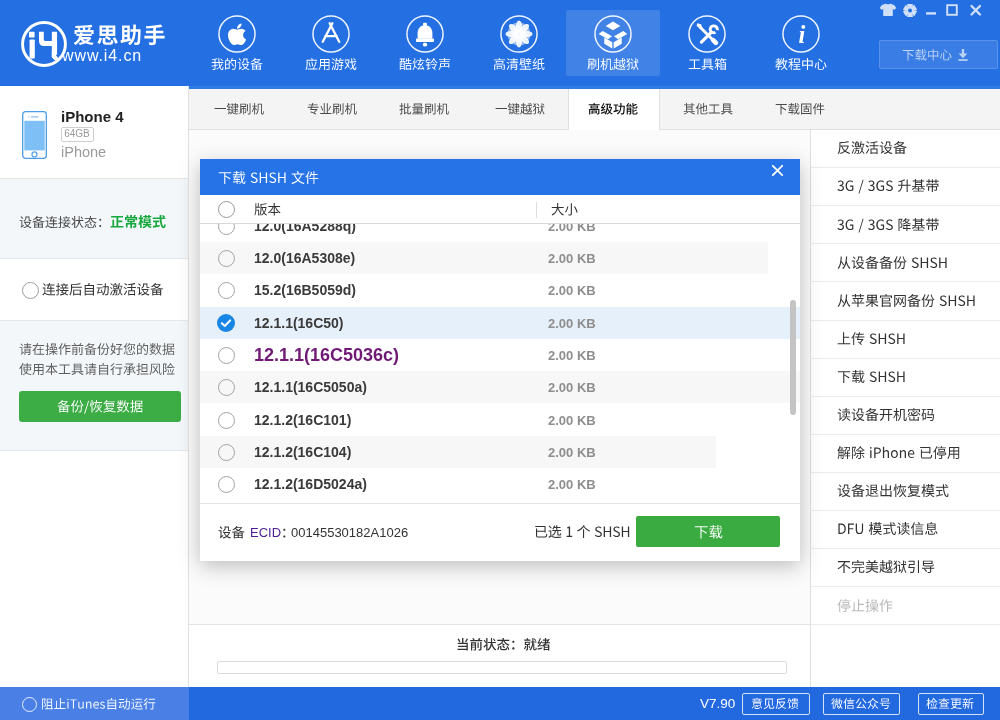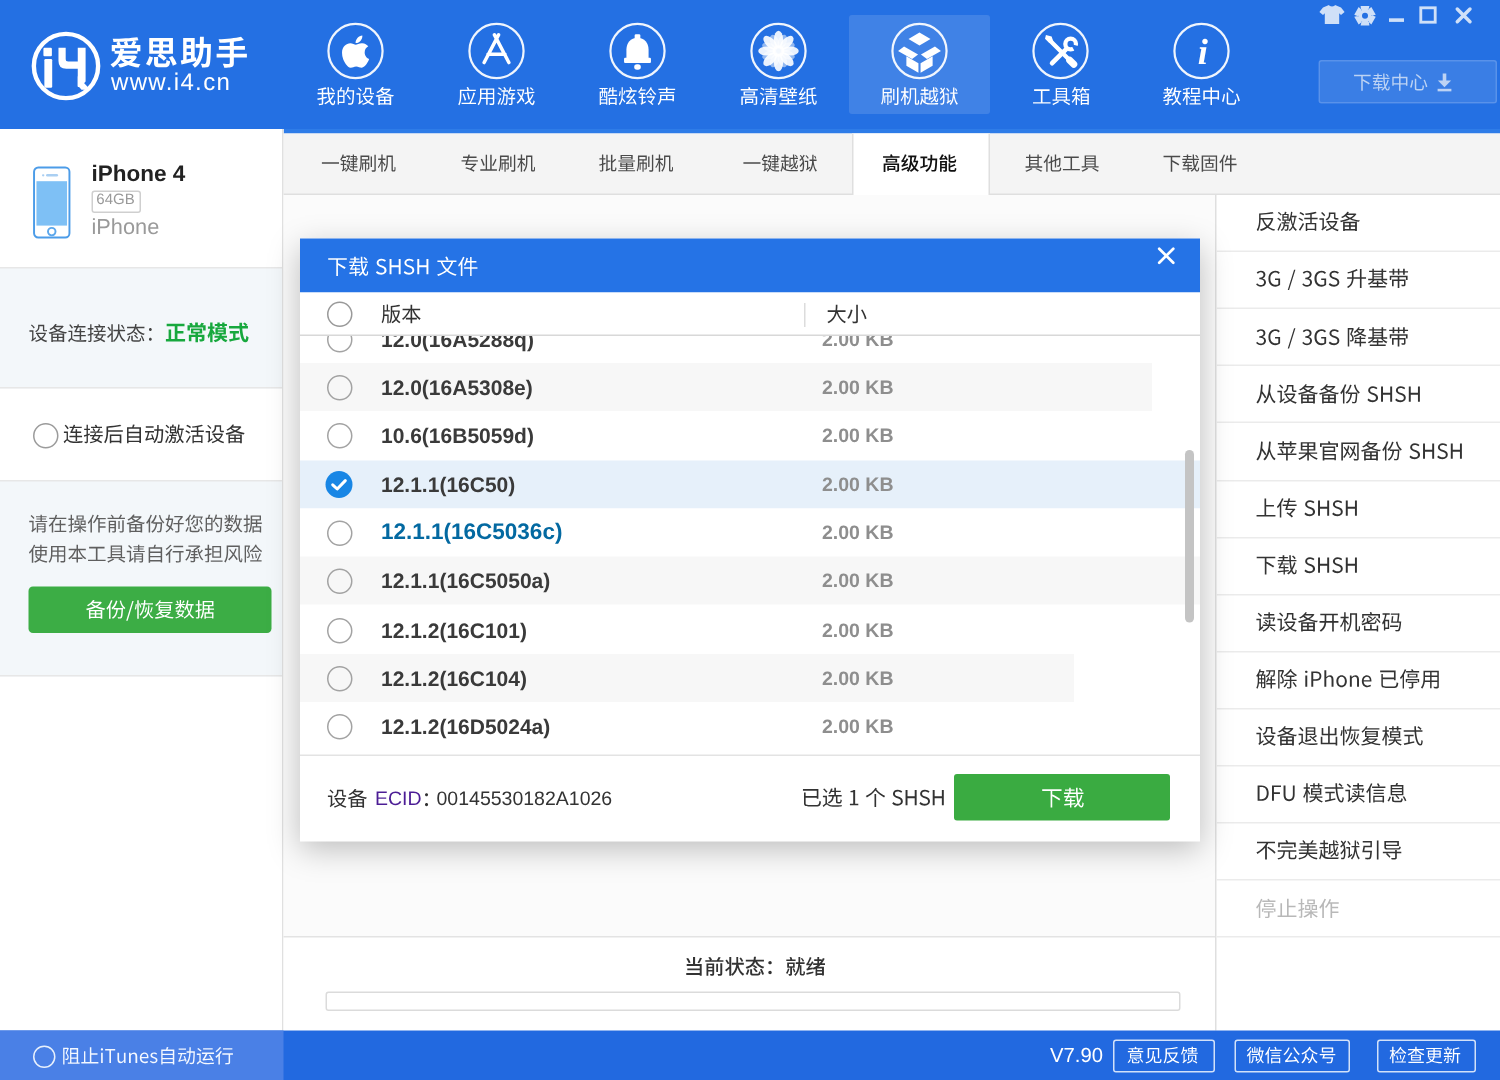--- a/index.html
+++ b/index.html
@@ -14,21 +14,21 @@
 <g fill="#fff">
 <rect x="7.6" y="10.4" width="5.4" height="5.4" rx="0.7"></rect>
 <rect x="8.2" y="17.6" width="5" height="18.2" rx="0.8"></rect>
 <path d="M17.2 10.4 h4.6 v7.2 q0 1.6 1.6 1.6 h6.1 v-8.8 h5 v21.5 l-3.2 3.5 h-1.8 v-11.6 h-7.3 q-5 0-5-5 z"></path>
 <path d="M29.5 28.6 l8 8.6 h-5.6 l-2.4 -2.7 z"></path>
 </g>
   </svg>
 <svg style="position:absolute;left:73.4px;top:22.6px;" width="96" height="26" viewBox="0 0 96 26">
     <path transform="translate(0,20.2)" d="M18.6 -18.4C14.3 -17.8 7.7 -17.4 2.1 -17.3C2.4 -16.7 2.6 -15.9 2.6 -15.2L5.9 -15.3L4.6 -14.7C4.8 -14.3 5 -13.7 5.2 -13.2H1.5V-9.1H3.4V-7.3H6.4C5.4 -4 3.6 -1.6 0.7 -0.2C1.2 0.3 2.1 1.3 2.4 1.8C4.6 0.5 6.3 -1.3 7.5 -3.5C8.2 -2.7 9 -2 10 -1.3C8.6 -0.9 7.1 -0.5 5.6 -0.3C6 0.2 6.6 1.2 6.8 1.8C8.8 1.5 10.8 0.9 12.5 0.1C14.5 0.9 16.8 1.5 19.4 1.8C19.6 1.2 20.2 0.1 20.7 -0.4C18.7 -0.6 16.7 -0.9 15 -1.5C16.4 -2.5 17.5 -3.7 18.3 -5.3L16.9 -6.2L16.5 -6.2H8.6L8.9 -7.3H18.7V-9.1H20.6V-13.2H16.7L18 -15.3L16 -15.9C17.2 -16 18.3 -16.1 19.3 -16.3ZM9.6 -15 10.2 -13.2H7.5C7.3 -13.8 6.9 -14.7 6.6 -15.3C8.1 -15.4 9.7 -15.4 11.2 -15.5ZM12.5 -13.2C12.3 -13.9 12 -14.8 11.7 -15.6C13 -15.6 14.4 -15.7 15.7 -15.9C15.4 -15 14.8 -14 14.4 -13.2ZM7.2 -10.8 6.9 -9.4H3.7V-11H18.3V-9.4H9.5L9.7 -10.5ZM9.9 -3.9H14.7C14 -3.3 13.3 -2.8 12.5 -2.4C11.5 -2.8 10.7 -3.3 9.9 -3.9Z M29.7 -5.2V-1.6C29.7 0.8 30.4 1.6 33.3 1.6C33.9 1.6 36.4 1.6 37 1.6C39.3 1.6 40.1 0.8 40.4 -2.4C39.7 -2.6 38.5 -2.9 38 -3.4C37.9 -1.1 37.7 -0.8 36.8 -0.8C36.2 -0.8 34.1 -0.8 33.6 -0.8C32.6 -0.8 32.4 -0.9 32.4 -1.6V-5.2ZM39.5 -4.9C40.7 -3.2 41.9 -0.9 42.2 0.6L44.8 -0.5C44.4 -2.1 43.1 -4.2 41.9 -5.9ZM26.6 -5.7C26.1 -3.9 25.3 -1.9 24.3 -0.6L26.7 0.7C27.7 -0.7 28.5 -3 29 -4.9ZM26.5 -17.8V-7.3H33.4L31.9 -5.8C33.5 -5 35.3 -3.6 36.2 -2.7L38.1 -4.5C37.2 -5.4 35.5 -6.5 34 -7.3H42.3V-17.8ZM29 -11.5H33.1V-9.6H29ZM35.7 -11.5H39.7V-9.6H35.7ZM29 -15.5H33.1V-13.6H29ZM35.7 -15.5H39.7V-13.6H35.7Z M47.5 -2.9 48 -0.2 57.7 -2.5C57 -1.6 56.2 -0.7 55.1 -0C55.7 0.4 56.5 1.3 56.9 2C61.2 -1 62.4 -5.6 62.7 -11.4H65.1C64.9 -4.4 64.7 -1.6 64.2 -1C64 -0.7 63.8 -0.6 63.4 -0.6C63 -0.6 62 -0.7 60.9 -0.7C61.3 -0 61.6 1.1 61.7 1.8C62.8 1.8 63.9 1.8 64.7 1.7C65.4 1.6 66 1.3 66.5 0.6C67.2 -0.4 67.4 -3.7 67.6 -12.8C67.6 -13.1 67.6 -13.9 67.6 -13.9H62.8C62.9 -15.5 62.9 -17.1 62.9 -18.7H60.3L60.2 -13.9H57.4V-11.4H60.2C60 -8.1 59.4 -5.2 57.9 -2.9L57.7 -4.9L56.8 -4.8V-17.8H49.1V-3.2ZM51.4 -3.6V-6.3H54.3V-4.2ZM51.4 -10.9H54.3V-8.6H51.4ZM51.4 -13.2V-15.4H54.3V-13.2Z M71.4 -7.4V-4.8H80.2V-1.2C80.2 -0.8 80 -0.6 79.5 -0.6C78.9 -0.6 77.1 -0.6 75.5 -0.7C75.9 0 76.4 1.2 76.5 1.9C78.8 2 80.4 1.9 81.5 1.5C82.5 1.1 82.9 0.4 82.9 -1.2V-4.8H91.6V-7.4H82.9V-10H90.3V-12.5H82.9V-15.4C85.3 -15.6 87.7 -16 89.6 -16.5L87.7 -18.7C84.1 -17.8 78 -17.2 72.7 -17C73 -16.4 73.3 -15.3 73.4 -14.7C75.5 -14.7 77.9 -14.9 80.2 -15.1V-12.5H72.9V-10H80.2V-7.4Z" fill="#fff"></path>
   </svg>
-<div class="abs" style="left:74px;top:55.5px;transform:translateY(-50%);font-size:16px;color:#fff;font-weight:400;white-space:nowrap;line-height:1;letter-spacing:0.9px;">www.i4.cn</div>
+<div class="abs" style="left:62px;top:55.5px;transform:translateY(-50%);font-size:16px;color:#fff;font-weight:400;white-space:nowrap;line-height:1;letter-spacing:0.9px;">www.i4.cn</div>
 <svg class="abs" style="left:218px;top:15px" width="38" height="38" viewBox="0 0 36 36">
     <circle cx="18" cy="18" r="17.1" fill="none" stroke="rgba(255,255,255,0.93)" stroke-width="1.4"></circle>
     <g fill="#fff" transform="translate(9.3,6.7) scale(0.0455)">
       <path d="M318.7 268.7c-.2-36.7 16.4-64.4 50-84.8-18.8-26.9-47.2-41.7-84.7-44.6-35.5-2.7-74.3 20.7-88.5 20.7-15 0-49.4-19.7-76.4-19.7C63.3 141.2 4 184.8 4 273.5q0 39.3 14.4 81.2c12.8 36.7 59 126.7 107.2 125.2 25.2-.6 43-17.9 75.8-17.9 31.8 0 48.3 17.9 76.4 17.9 48.6-.7 90.4-82.5 102.6-119.3-65.2-30.7-61.7-90-61.7-91.9zm-56.6-164.2c27.3-32.4 24.8-61.9 24-72.5-24.1 1.4-52 16.4-67.9 34.9-17.5 19.8-27.8 44.3-25.6 71.9 26.1 2 49.9-11.4 69.5-34.3z"></path>
     </g>
   </svg>
 <svg style="position:absolute;left:211.0px;top:57.3px;" width="54" height="15" viewBox="0 0 54 15">
     <path transform="translate(0,12.0)" d="M9.2 -10.1C9.9 -9.4 10.8 -8.4 11.2 -7.8L12 -8.4C11.6 -9 10.6 -9.9 9.9 -10.6ZM10.8 -5.6C10.4 -4.7 9.8 -3.9 9.1 -3.2C8.9 -4 8.7 -5 8.6 -6.1H12.3V-7.1H8.5C8.4 -8.2 8.3 -9.5 8.3 -10.8H7.3C7.3 -9.5 7.4 -8.3 7.5 -7.1H4.5V-9.4C5.3 -9.5 6 -9.7 6.7 -9.9L6 -10.8C4.7 -10.3 2.6 -9.9 0.8 -9.6C0.9 -9.3 1.1 -9 1.1 -8.8C1.9 -8.9 2.7 -9 3.5 -9.2V-7.1H0.7V-6.1H3.5V-3.8L0.5 -3.3L0.8 -2.3L3.5 -2.9V-0.2C3.5 0 3.4 0.1 3.2 0.1C3 0.1 2.2 0.1 1.4 0.1C1.5 0.3 1.7 0.8 1.7 1.1C2.8 1.1 3.5 1 3.9 0.9C4.3 0.7 4.5 0.4 4.5 -0.2V-3.1L6.9 -3.7L6.8 -4.5L4.5 -4.1V-6.1H7.6C7.7 -4.7 8 -3.4 8.3 -2.3C7.3 -1.5 6.3 -0.8 5.2 -0.2C5.4 -0 5.7 0.3 5.9 0.5C6.8 0 7.8 -0.6 8.6 -1.4C9.2 0.2 10 1.1 11 1.1C12 1.1 12.4 0.4 12.5 -1.7C12.3 -1.8 11.9 -2 11.7 -2.2C11.6 -0.6 11.5 0.1 11.1 0.1C10.5 0.1 9.9 -0.7 9.4 -2.1C10.3 -3 11.1 -4.1 11.7 -5.2Z M20.2 -5.5C20.9 -4.5 21.8 -3.2 22.2 -2.5L23 -3C22.6 -3.7 21.7 -5 20.9 -5.9ZM16.1 -10.9C16 -10.3 15.8 -9.5 15.6 -8.8H14.1V0.7H15V-0.3H18.7V-8.8H16.5C16.7 -9.4 17 -10.1 17.2 -10.8ZM15 -8H17.8V-5.2H15ZM15 -1.2V-4.4H17.8V-1.2ZM20.8 -11C20.4 -9.2 19.7 -7.4 18.8 -6.2C19 -6.1 19.4 -5.8 19.6 -5.7C20 -6.3 20.4 -7.1 20.8 -8H24.1C24 -2.8 23.8 -0.8 23.3 -0.3C23.2 -0.1 23 -0.1 22.8 -0.1C22.5 -0.1 21.7 -0.1 20.9 -0.2C21 0.1 21.2 0.5 21.2 0.8C21.9 0.8 22.7 0.8 23.1 0.8C23.6 0.7 23.9 0.6 24.2 0.2C24.7 -0.4 24.9 -2.4 25.1 -8.4C25.1 -8.5 25.1 -8.9 25.1 -8.9H21.2C21.4 -9.5 21.6 -10.1 21.7 -10.8Z M27.6 -10.1C28.3 -9.5 29.1 -8.6 29.5 -8L30.2 -8.7C29.8 -9.3 28.9 -10.1 28.2 -10.7ZM26.6 -6.8V-5.9H28.4V-1.2C28.4 -0.6 28 -0.2 27.7 -0.1C27.9 0.1 28.2 0.5 28.3 0.8C28.5 0.5 28.8 0.3 31.1 -1.5C31 -1.7 30.9 -2 30.8 -2.3L29.3 -1.2V-6.8ZM32.4 -10.5V-9C32.4 -8 32.1 -7 30.4 -6.2C30.6 -6 30.9 -5.7 31 -5.5C32.9 -6.4 33.3 -7.8 33.3 -9V-9.5H35.6V-7.4C35.6 -6.5 35.8 -6.1 36.7 -6.1C36.8 -6.1 37.5 -6.1 37.7 -6.1C37.9 -6.1 38.2 -6.1 38.4 -6.2C38.3 -6.4 38.3 -6.8 38.3 -7C38.1 -7 37.8 -6.9 37.7 -6.9C37.5 -6.9 36.9 -6.9 36.8 -6.9C36.6 -6.9 36.5 -7.1 36.5 -7.4V-10.5ZM36.5 -4.3C36 -3.2 35.3 -2.4 34.4 -1.7C33.6 -2.4 32.9 -3.3 32.4 -4.3ZM31 -5.2V-4.3H31.7L31.5 -4.2C32 -3 32.7 -2 33.7 -1.1C32.7 -0.5 31.6 -0.1 30.4 0.2C30.6 0.4 30.8 0.8 30.9 1C32.2 0.7 33.4 0.2 34.4 -0.5C35.4 0.2 36.6 0.8 37.9 1.1C38 0.8 38.3 0.4 38.5 0.2C37.3 -0.1 36.2 -0.5 35.2 -1.1C36.3 -2.1 37.2 -3.3 37.7 -5L37.1 -5.2L36.9 -5.2Z M47.9 -8.9C47.3 -8.3 46.4 -7.7 45.5 -7.2C44.6 -7.7 43.8 -8.2 43.3 -8.8L43.4 -8.9ZM43.8 -11C43.1 -9.8 41.9 -8.5 40 -7.6C40.2 -7.5 40.5 -7.2 40.7 -6.9C41.4 -7.3 42 -7.7 42.6 -8.2C43.1 -7.6 43.7 -7.2 44.5 -6.7C42.9 -6.1 41.1 -5.6 39.4 -5.4C39.6 -5.2 39.8 -4.7 39.8 -4.5C41.7 -4.8 43.7 -5.3 45.5 -6.2C47.1 -5.4 49 -4.9 51 -4.7C51.2 -4.9 51.4 -5.3 51.6 -5.6C49.8 -5.8 48 -6.1 46.5 -6.7C47.7 -7.5 48.8 -8.4 49.5 -9.5L48.9 -9.9L48.7 -9.8H44.2C44.4 -10.1 44.7 -10.4 44.9 -10.8ZM42.2 -1.7H45V-0.2H42.2ZM42.2 -2.5V-3.8H45V-2.5ZM48.7 -1.7V-0.2H46V-1.7ZM48.7 -2.5H46V-3.8H48.7ZM41.2 -4.6V1H42.2V0.6H48.7V1H49.8V-4.6Z" fill="#fff"></path>
   </svg>
 <svg class="abs" style="left:312px;top:15px" width="38" height="38" viewBox="0 0 36 36">
@@ -302,34 +302,34 @@
 <div class="abs" style="left:54px;top:50%;transform:translateY(-50%);font-size:14px;color:#3a3a3a;line-height:1;">12.0(16A5288q)</div>
 <div class="abs" style="left:348px;top:50%;transform:translateY(-50%);font-size:13px;color:#8e8e8e;line-height:1;">2.00 KB</div>
 </div>
 <div class="abs" style="left:0;top:18.0px;width:568px;height:32.3px;background:#f7f7f7;">
 <div class="abs" style="left:18px;top:8px;width:15px;height:15px;border:1.5px solid #a3a3a3;border-radius:50%;"></div>
 <div class="abs" style="left:54px;top:50%;transform:translateY(-50%);font-size:14px;color:#3a3a3a;line-height:1;">12.0(16A5308e)</div>
 <div class="abs" style="left:348px;top:50%;transform:translateY(-50%);font-size:13px;color:#8e8e8e;line-height:1;">2.00 KB</div>
 </div>
 <div class="abs" style="left:0;top:50.3px;width:600px;height:32.3px;background:#fff;">
 <div class="abs" style="left:18px;top:8px;width:15px;height:15px;border:1.5px solid #a3a3a3;border-radius:50%;"></div>
-<div class="abs" style="left:54px;top:50%;transform:translateY(-50%);font-size:14px;color:#3a3a3a;line-height:1;">10.6(16B5059d)</div>
+<div class="abs" style="left:54px;top:50%;transform:translateY(-50%);font-size:14px;color:#3a3a3a;line-height:1;">15.2(16B5059d)</div>
 <div class="abs" style="left:348px;top:50%;transform:translateY(-50%);font-size:13px;color:#8e8e8e;line-height:1;">2.00 KB</div>
 </div>
 <div class="abs" style="left:0;top:82.6px;width:600px;height:32.3px;background:#e6f0fa;">
 <svg class="abs" style="left:17px;top:7px" width="18" height="18" viewBox="0 0 18 18">
 <circle cx="9" cy="9" r="9" fill="#1886e5"></circle>
 <path d="M4.8 9.2 L7.8 12 L13.2 6.4" stroke="#fff" stroke-width="2" fill="none" stroke-linecap="round" stroke-linejoin="round"></path>
       </svg>
 <div class="abs" style="left:54px;top:50%;transform:translateY(-50%);font-size:14px;color:#3a3a3a;line-height:1;">12.1.1(16C50)</div>
 <div class="abs" style="left:348px;top:50%;transform:translateY(-50%);font-size:13px;color:#8e8e8e;line-height:1;">2.00 KB</div>
 </div>
 <div class="abs" style="left:0;top:114.9px;width:600px;height:32.3px;background:#fff;">
 <div class="abs" style="left:18px;top:8px;width:15px;height:15px;border:1.5px solid #a3a3a3;border-radius:50%;"></div>
-<div class="abs" style="left:54px;top:50%;transform:translateY(-50%);font-size:15px;color:#0369a1;line-height:1;">12.1.1(16C5036c)</div>
+<div class="abs" style="left:54px;top:50%;transform:translateY(-50%);font-size:18px;color:#701a75;line-height:1;">12.1.1(16C5036c)</div>
 <div class="abs" style="left:348px;top:50%;transform:translateY(-50%);font-size:13px;color:#8e8e8e;line-height:1;">2.00 KB</div>
 </div>
 <div class="abs" style="left:0;top:147.2px;width:600px;height:32.3px;background:#f7f7f7;">
 <div class="abs" style="left:18px;top:8px;width:15px;height:15px;border:1.5px solid #a3a3a3;border-radius:50%;"></div>
 <div class="abs" style="left:54px;top:50%;transform:translateY(-50%);font-size:14px;color:#3a3a3a;line-height:1;">12.1.1(16C5050a)</div>
 <div class="abs" style="left:348px;top:50%;transform:translateY(-50%);font-size:13px;color:#8e8e8e;line-height:1;">2.00 KB</div>
 </div>
 <div class="abs" style="left:0;top:179.5px;width:552px;height:32.3px;background:#fff;">
 <div class="abs" style="left:18px;top:8px;width:15px;height:15px;border:1.5px solid #a3a3a3;border-radius:50%;"></div>
 <div class="abs" style="left:54px;top:50%;transform:translateY(-50%);font-size:14px;color:#3a3a3a;line-height:1;">12.1.2(16C101)</div>

